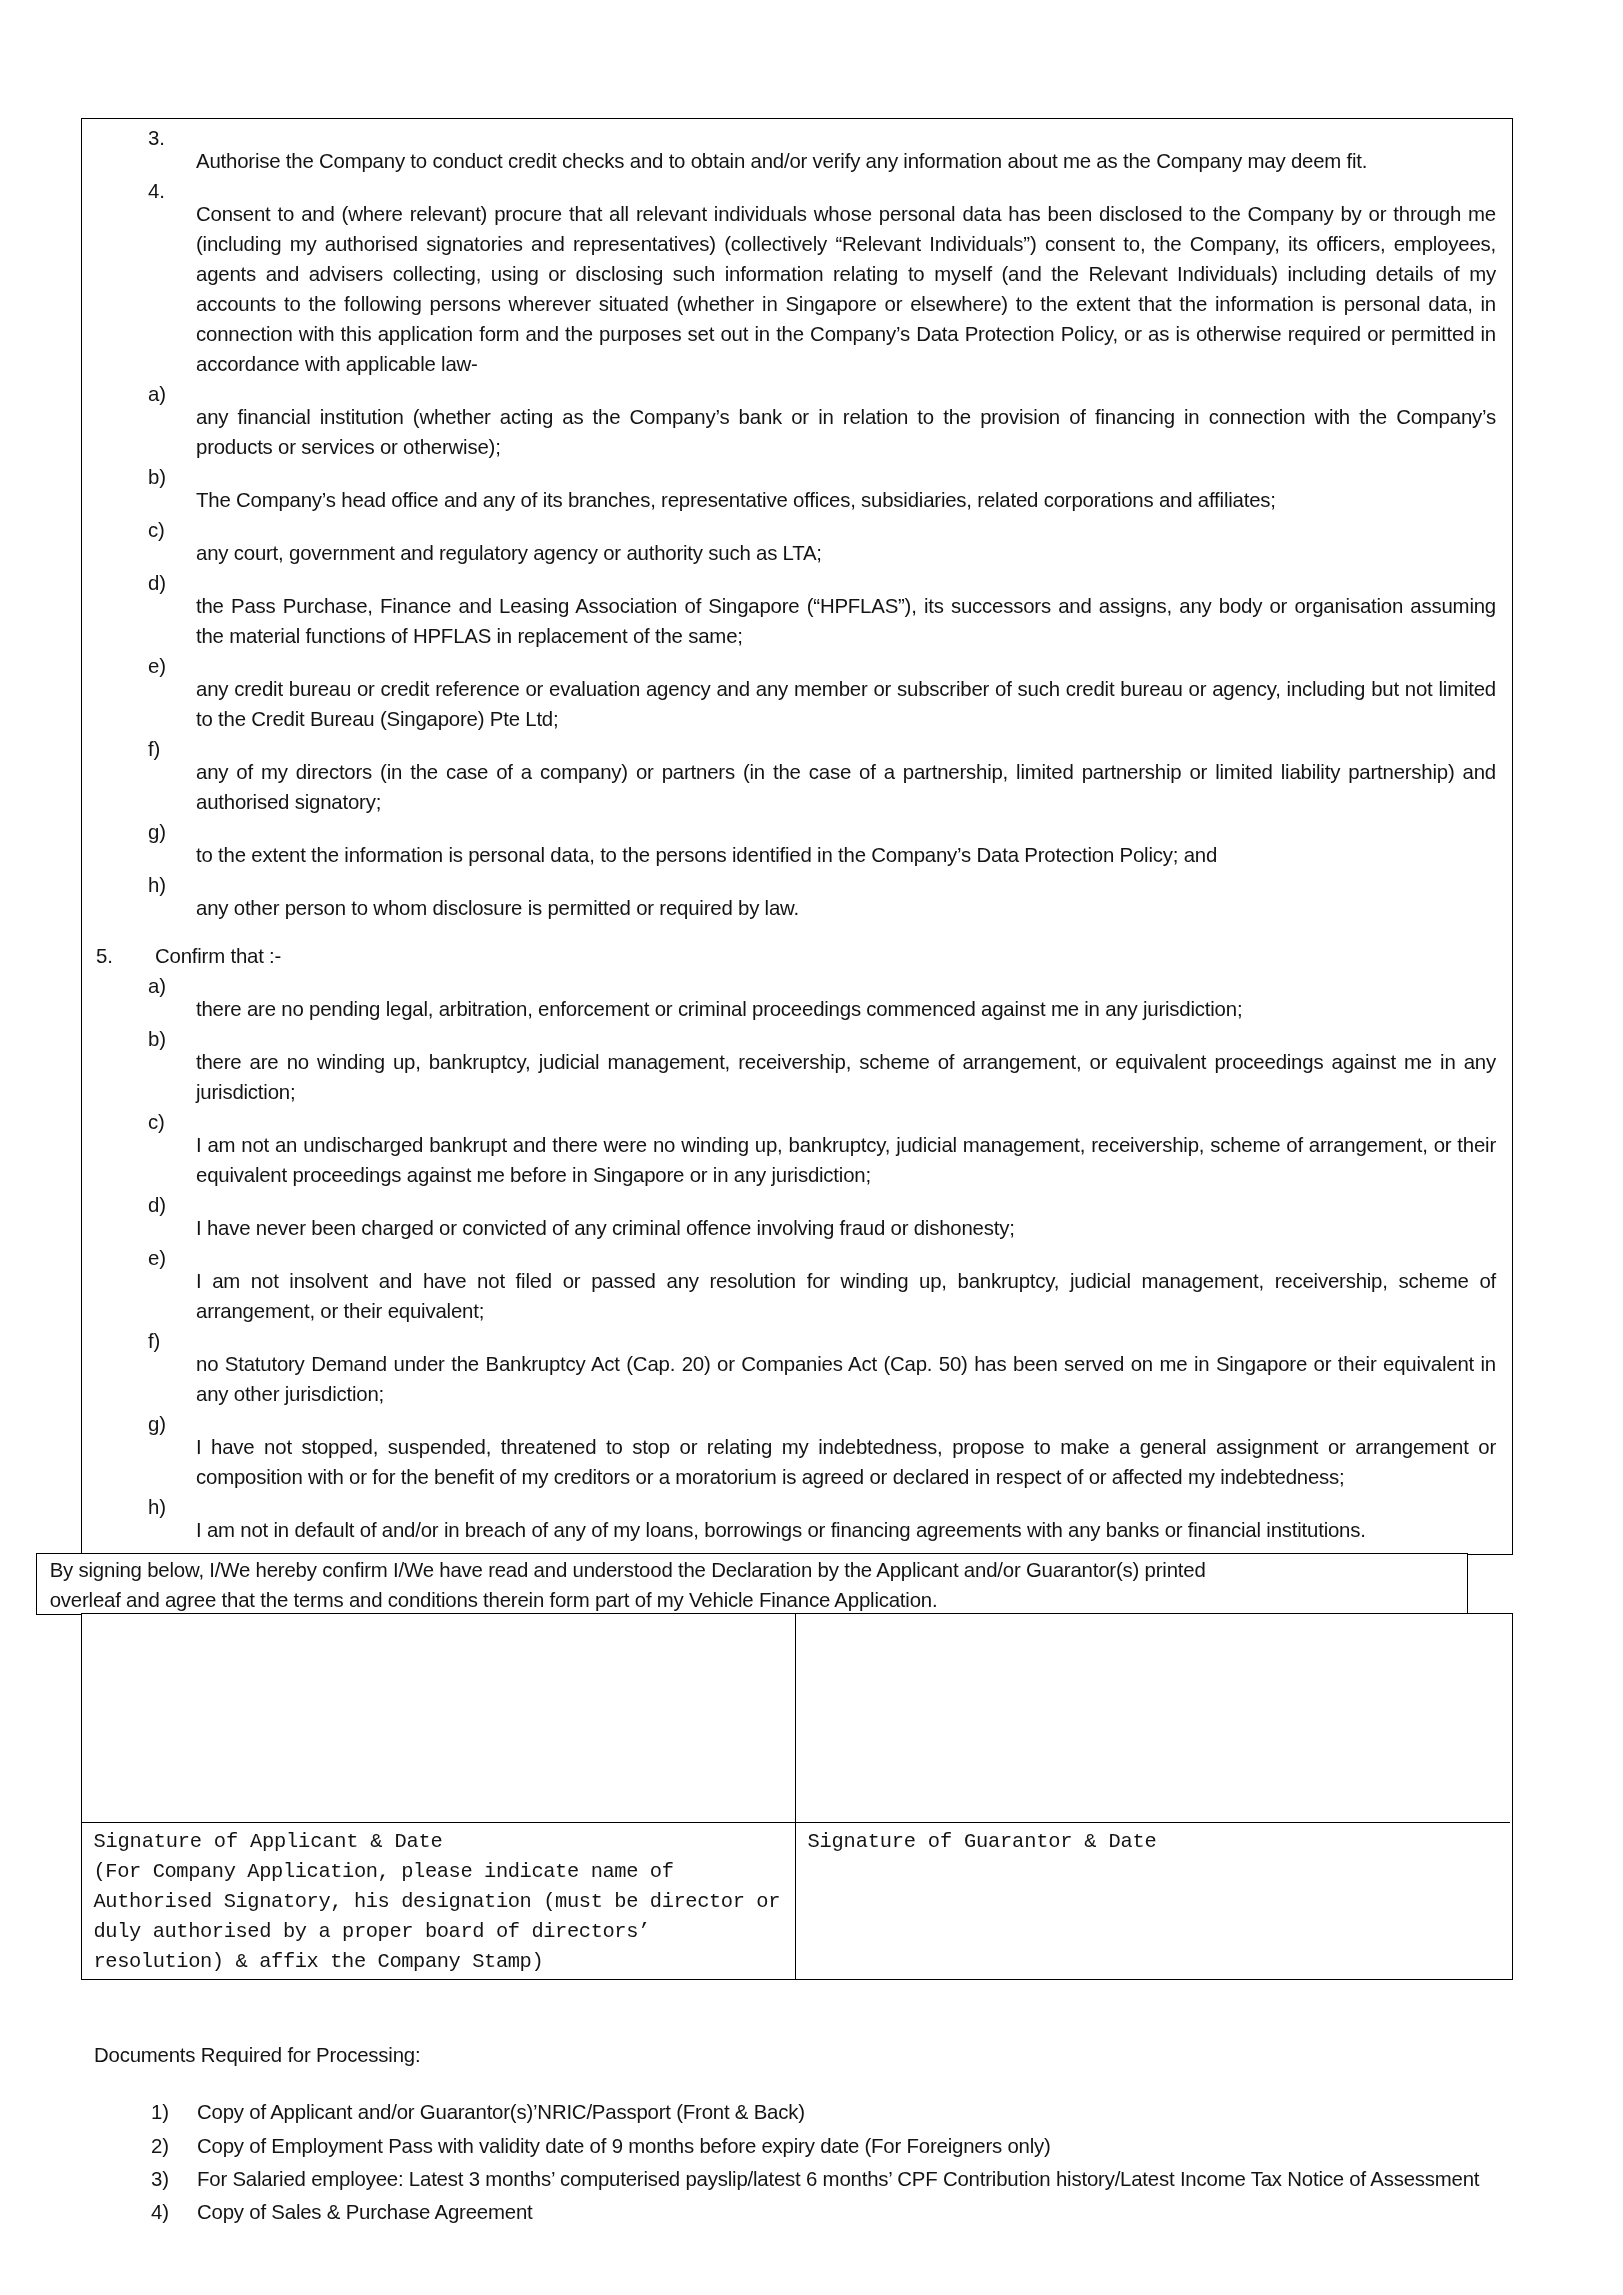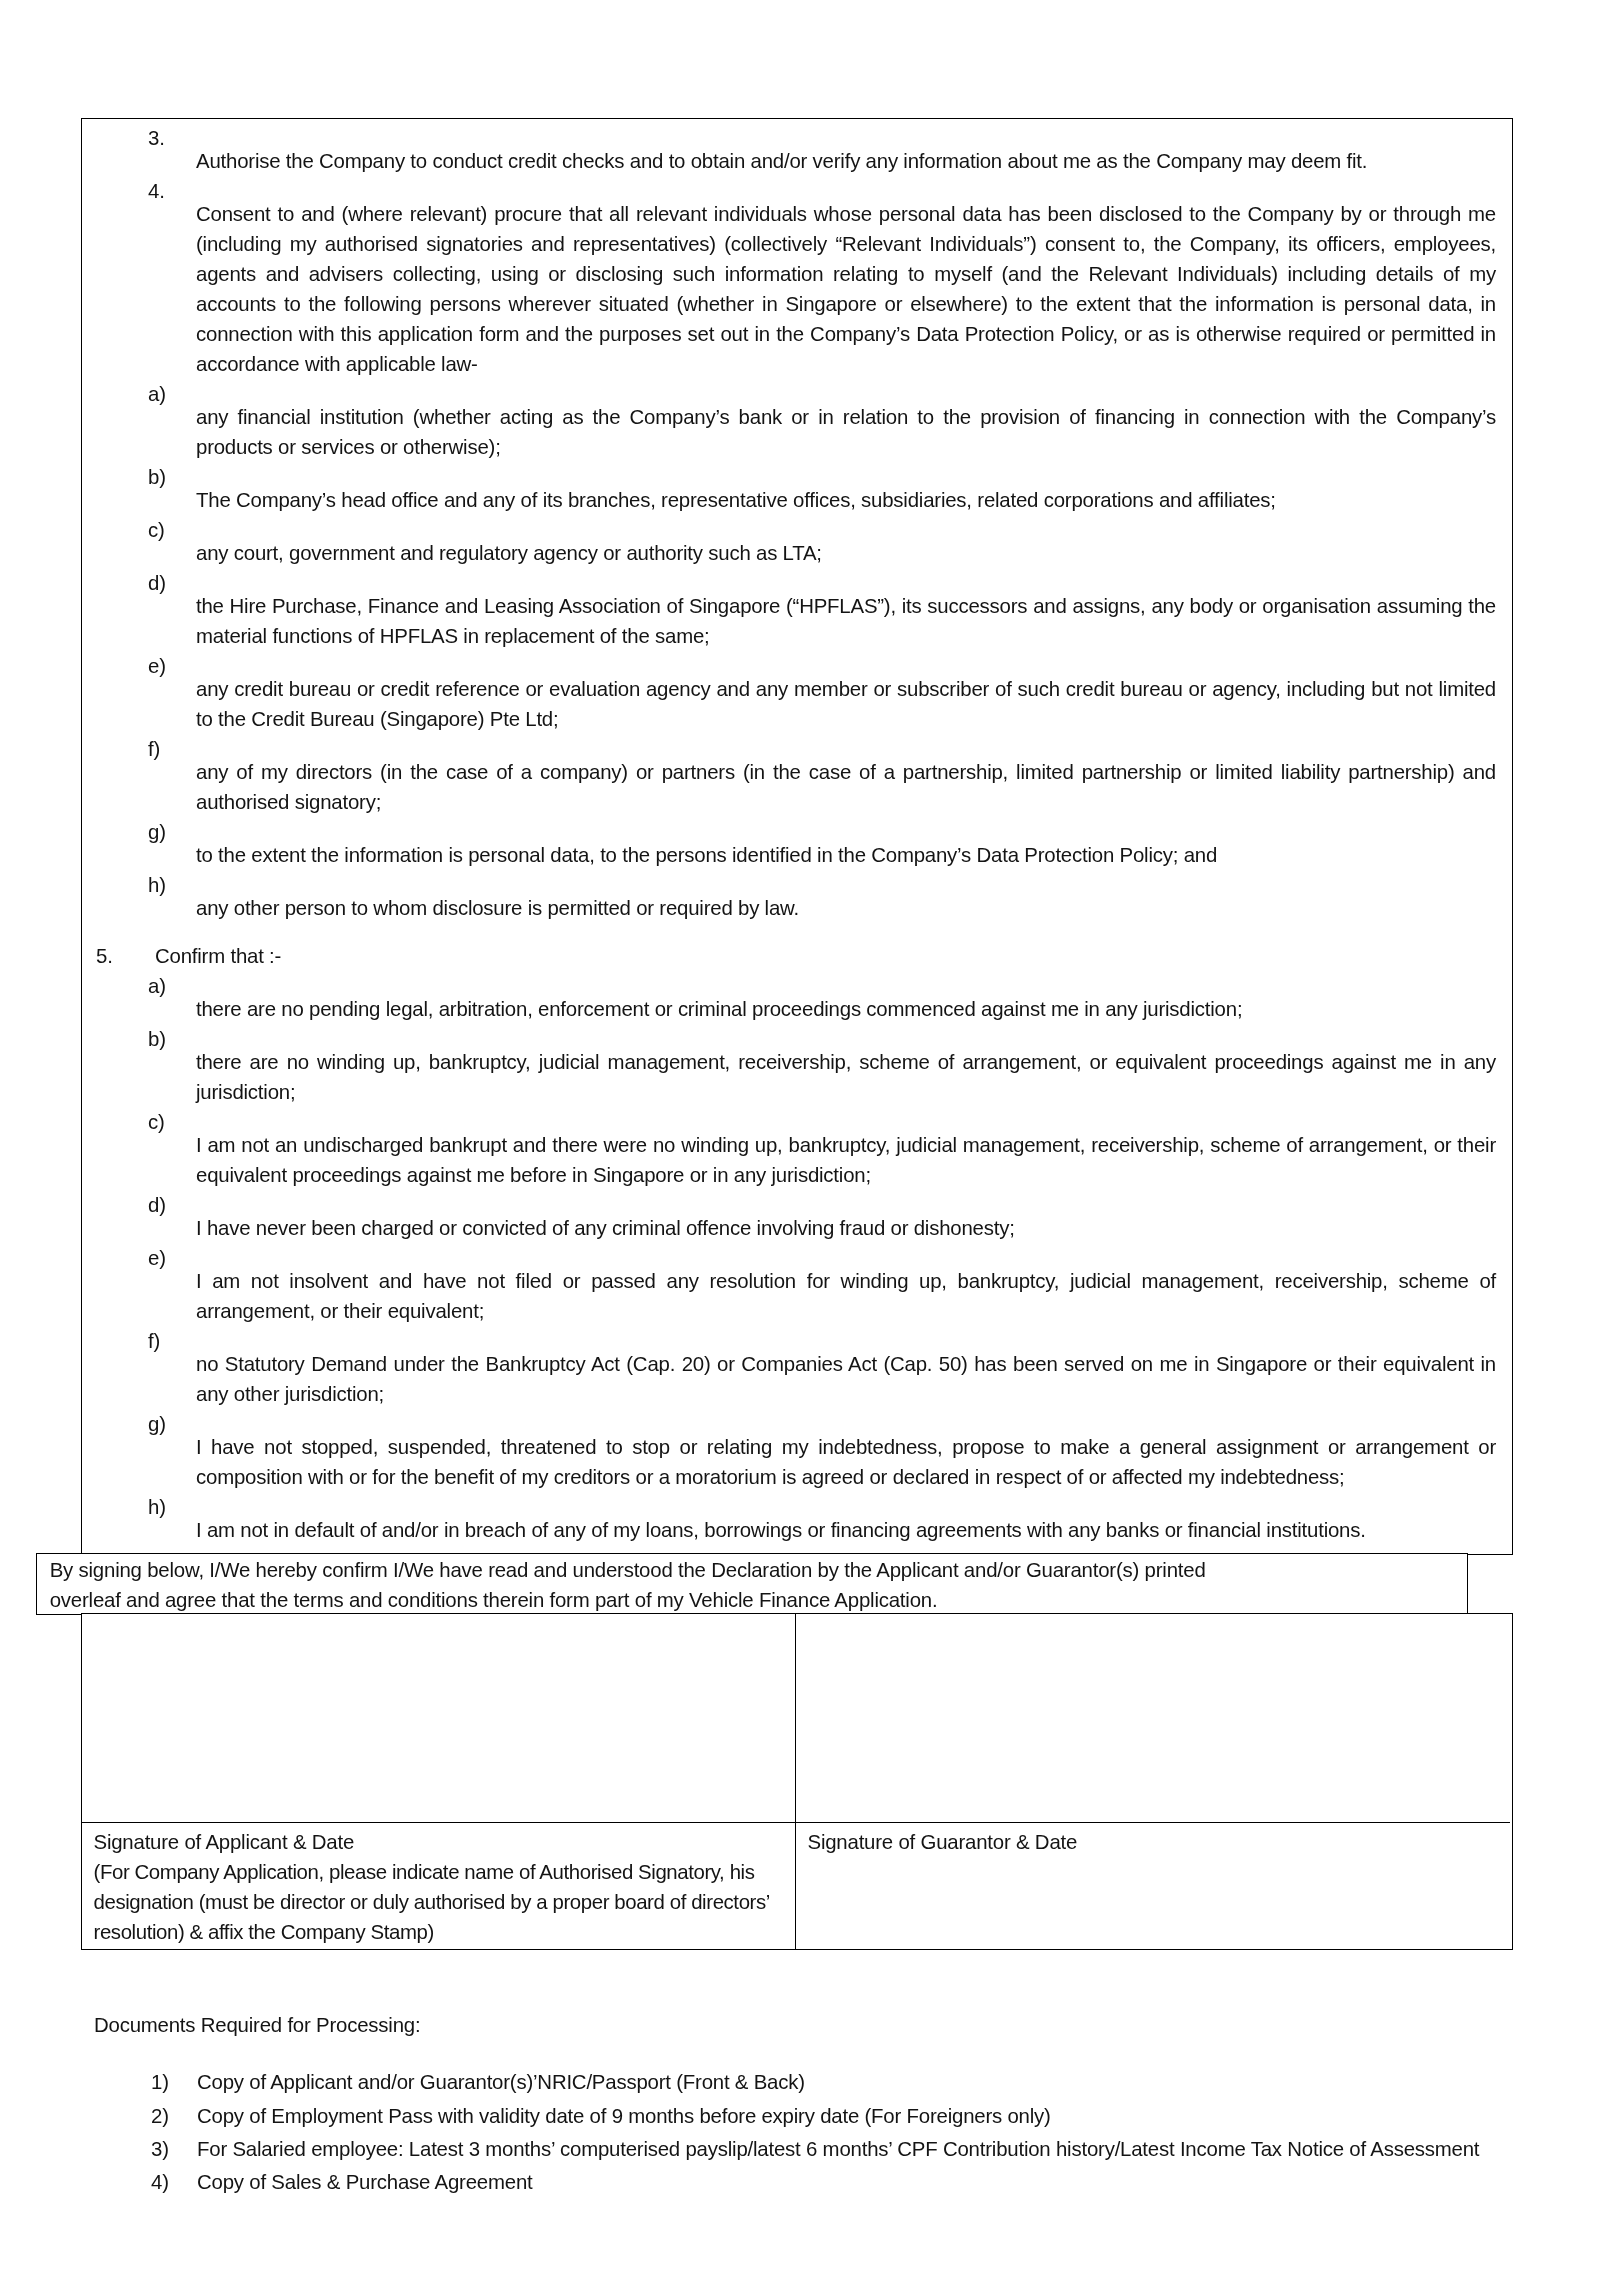--- a/index.html
+++ b/index.html
@@ -22,21 +22,21 @@
   .txn { flex:1;margin-left:10px; }
   .gap5 { margin-top:18px; }
   .sign-box { margin-top:-1.9px; height:62px; padding:1.3px 38px 0 12.7px;margin-left:36px; }
   .sig-grid {
     margin-top:-1.9px; margin-left:81px; width:1432px; box-sizing:border-box;
     border:1.9px solid #000; display:grid;
     grid-template-columns:714px 714px;
     grid-template-rows:209px minmax(122px,auto);
     background:#fff;
   }
-  .cell { box-sizing:border-box; }
+  .cell { box-sizing:border-box;font-family:Liberation Mono, monospace; }
   .cell-l { border-right:1.9px solid #000; }
   .cell-top { border-bottom:1.9px solid #000; }
   .sig-label-cell { padding:3.8px 7.6px 2.5px 11.5px; }
   .note { letter-spacing:-0.4px; }
   .docs-head { margin:60px 0 0 94px; }
   .docs-list { margin:27px 109px 0 94px; }
   .ditem { display:flex; margin-bottom:3.2px; }
   .dsp { flex:none; width:57px; }
   .dmk { flex:none; width:46px; }
   .dtx { flex:1; }
@@ -71,21 +71,21 @@
       <span class="tx">The Company’s head office and any of its branches, representative offices, subsidiaries, related corporations and affiliates;</span>
     </div>
     <div class="row">
       <span class="sp"></span>
       <span class="mk">c)</span>
       <span class="tx">any court, government and regulatory agency or authority such as LTA;</span>
     </div>
     <div class="row">
       <span class="sp"></span>
       <span class="mk">d)</span>
-      <span class="tx">the Hire Purchase, Finance and Leasing Association of Singapore (“HPFLAS”), its successors and assigns, any body or organisation assuming the material functions of HPFLAS in replacement of the same;</span>
+      <span class="tx">the Pass Purchase, Finance and Leasing Association of Singapore (“HPFLAS”), its successors and assigns, any body or organisation assuming the material functions of HPFLAS in replacement of the same;</span>
     </div>
     <div class="row">
       <span class="sp"></span>
       <span class="mk">e)</span>
       <span class="tx">any credit bureau or credit reference or evaluation agency and any member or subscriber of such credit bureau or agency, including but not limited to the Credit Bureau (Singapore) Pte Ltd;</span>
     </div>
     <div class="row">
       <span class="sp"></span>
       <span class="mk">f)</span>
       <span class="tx">any of my directors (in the case of a company) or partners (in the case of a partnership, limited partnership or limited liability partnership) and authorised signatory;</span>

